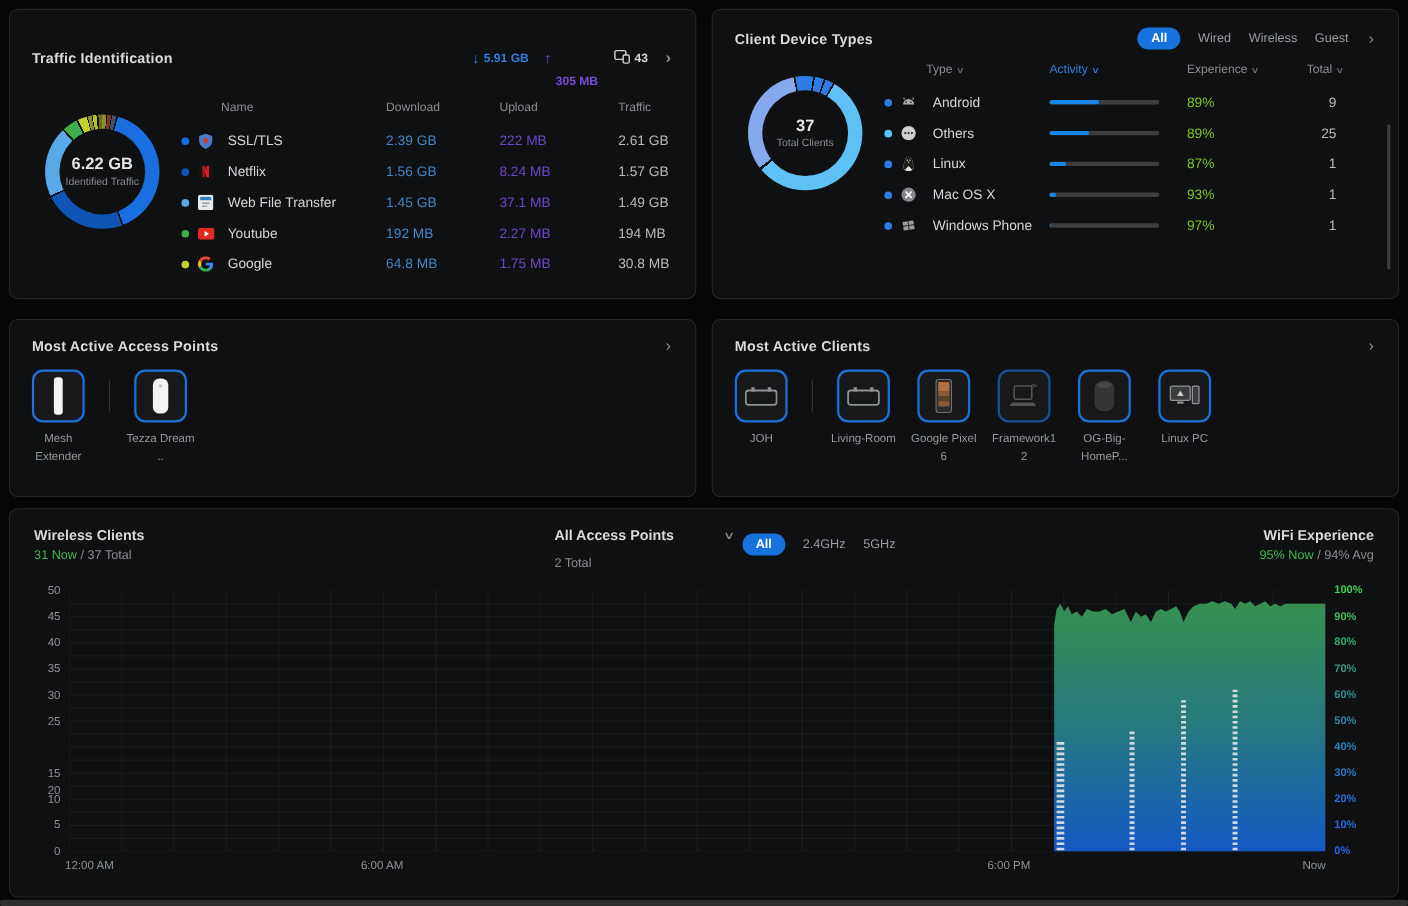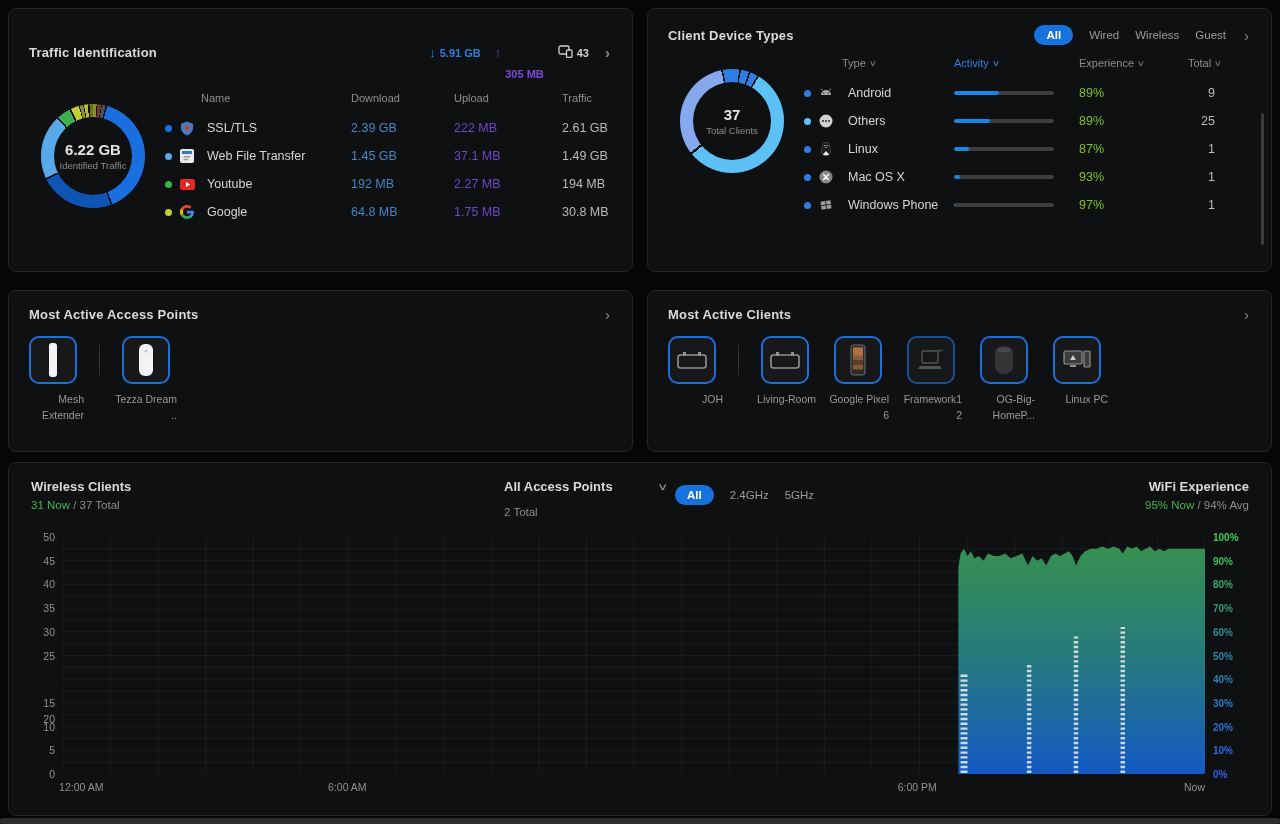--- a/index.html
+++ b/index.html
@@ -72,21 +72,21 @@
   .cell-exp { color:#7fc325; }
   .cell-total { color:#b9babb; text-align:right; padding-right:36px; }
   .v-scroll { position:absolute; right:7px; top:104px; width:3px; height:132px; border-radius:2px; background:#3a3c3e; }
 
   
   .tiles { display:flex; align-items:flex-start; padding:14px 20px 0 20px; }
   .tile-block { display:flex; flex-direction:column; align-items:center; width:48px; }
   .tile { width:48px; height:48px; border:2px solid #1d6fd9; border-radius:10px; background:#17181a;
     display:flex; align-items:center; justify-content:center; cursor:pointer; }
   .tile-dim { border-color:#1b4f93; }
-  .tile-lab { margin-top:8px; font-size:10.5px; line-height:1.5; color:#96989a; text-align:right;
+  .tile-lab { margin-top:8px; font-size:10.5px; line-height:1.5; color:#96989a; text-align:center;
     width:62px; overflow-wrap:anywhere; }
   .tile-gap { width:25px; }
   .tile-div { width:1px; height:30px; background:#313335; margin:9px 22px 0 22px; }
 
   
   .wc-head { position:relative; height:46px; margin:16px 20px 0 20px; }
   .wc-left { position:absolute; left:2px; top:0; }
   .wc-title { font-size:13px; font-weight:700; color:#d9dadb; }
   .wc-sub { font-size:11.5px; margin-top:5px; color:#8b8d8f; }
   .green { color:#44b54f; }
@@ -168,20 +168,35 @@
                   <circle cx="7" cy="6.5" r="2.3" fill="#c24436"></circle>
                   <rect x="6.3" y="7.2" width="1.4" height="3" fill="#c24436"></rect>
                 </svg>
             </span>
             <span class="cell-name">SSL/TLS</span>
             <span class="cell-dl">2.39 GB</span>
             <span class="cell-ul">222 MB</span>
             <span class="cell-tr">2.61 GB</span>
           </div>
 
+          <div class="t-row traffic-row">
+            <span class="bullet" style="background: rgb(15, 85, 182);"></span>
+            <span class="appicon">
+              <svg width="14" height="14" viewBox="0 0 14 14">
+                  <rect width="14" height="14" rx="2" fill="#141414"></rect>
+                  <path d="M4 2h2.2l3.8 10H7.8z" fill="#d81f26"></path>
+                  <rect x="4" y="2" width="2.2" height="10" fill="#b1151b"></rect>
+                  <rect x="7.8" y="2" width="2.2" height="10" fill="#d81f26"></rect>
+                </svg>
+            </span>
+            <span class="cell-name">Netflix</span>
+            <span class="cell-dl">1.56 GB</span>
+            <span class="cell-ul">8.24 MB</span>
+            <span class="cell-tr">1.57 GB</span>
+          </div>
 
           <div class="t-row traffic-row">
             <span class="bullet" style="background: rgb(87, 169, 232);"></span>
             <span class="appicon">
               <svg width="14" height="14" viewBox="0 0 14 14">
                   <rect width="14" height="14" rx="2" fill="#e8e9ea"></rect>
                   <rect x="2" y="2" width="10" height="3" fill="#3478c8"></rect>
                   <rect x="3.5" y="7" width="7" height="1.4" rx=".7" fill="#9a9b9c"></rect>
                   <rect x="3.5" y="9.8" width="5" height="1.4" rx=".7" fill="#9a9b9c"></rect>
                 </svg>

